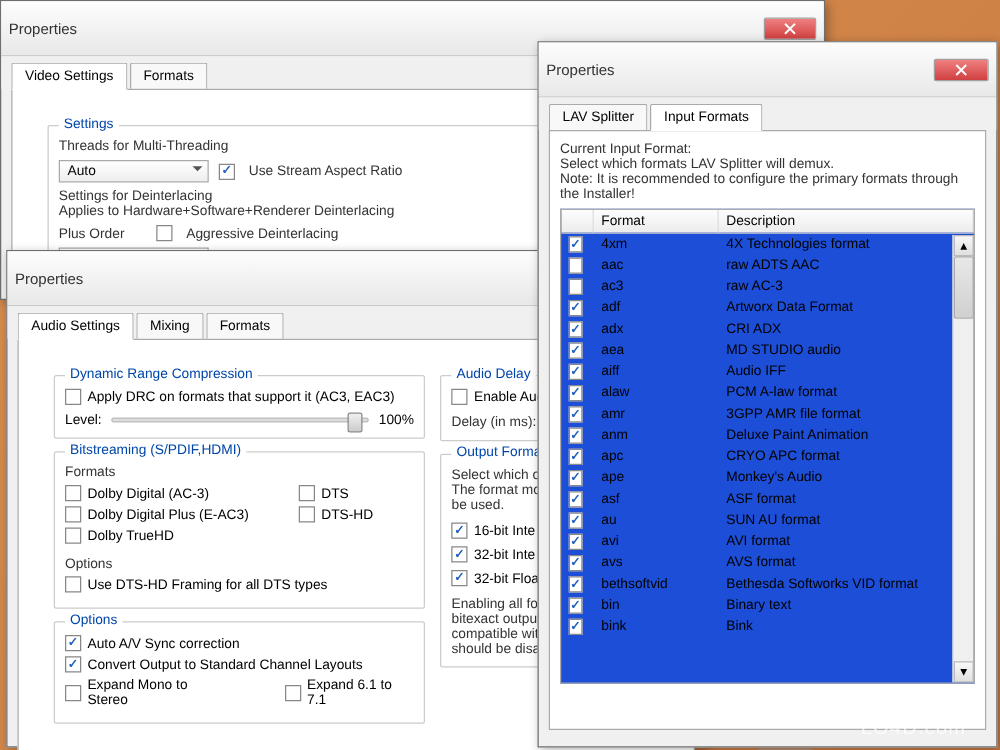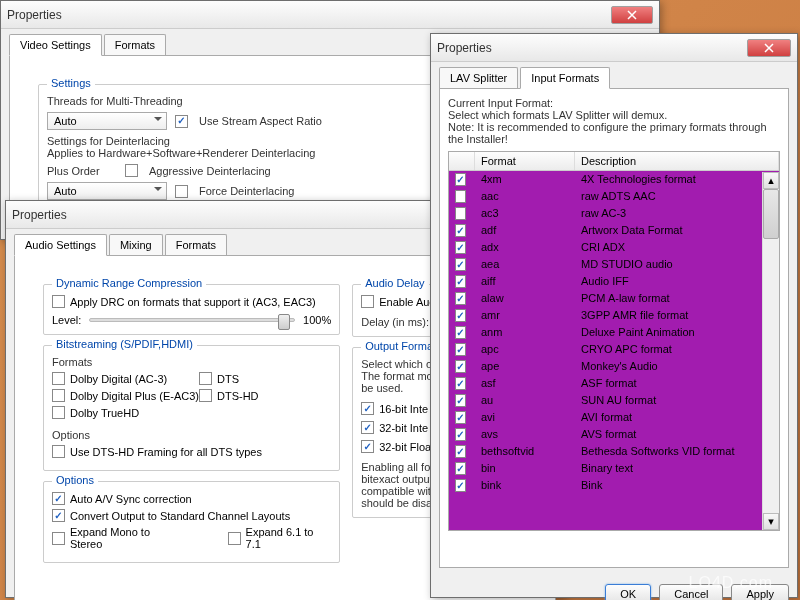--- a/index.html
+++ b/index.html
@@ -1,18 +1,18 @@
 <!DOCTYPE html>
 <html><head>
 <meta charset="utf-8">
 <style>
 * { box-sizing: border-box; margin: 0; padding: 0; font-family: "Segoe UI", Tahoma, sans-serif; font-size: 11px; }
 body { background: linear-gradient(135deg, #d89050 0%, #c87840 100%); width: 800px; height: 600px; overflow: hidden; position: relative; }
 .window { position: absolute; background: #f0f0f0; border: 1px solid #6e6e6e; box-shadow: 2px 2px 8px rgba(0,0,0,0.3); }
-.titlebar { height: 28px; background: linear-gradient(#fdfdfd, #e8e8e8); border-bottom: 1px solid #ccc; display: flex; align-items: center; padding: 0 6px; justify-content: center; }
+.titlebar { height: 44px; background: linear-gradient(#fdfdfd, #e8e8e8); border-bottom: 1px solid #ccc; display: flex; align-items: center; padding: 0 6px; justify-content: center; }
 .titlebar-title { flex: 1; color: #333; font-size: 12px; }
 .titlebar-btn { width: 42px; height: 18px; border: 1px solid #a0a0a0; background: linear-gradient(#f8f8f8,#e0e0e0); margin-left: 2px; display: flex; align-items: center; justify-content: center; border-radius: 2px; cursor: pointer; }
 .titlebar-btn.x { background: linear-gradient(#f08080,#d04040); color: #fff; }
 .titlebar-btn svg { width: 10px; height: 10px; }
 .tabstrip { display: flex; padding: 4px 8px 0 8px; background: #f0f0f0; }
 .tab { padding: 4px 10px; border: 1px solid #aaa; background: #f8f8f8; margin-right: 2px; border-bottom: none; border-radius: 2px 2px 0 0; cursor: pointer; position: relative; top: 1px; }
 .tab.active { background: #fff; border-bottom: 1px solid #fff; z-index: 2; }
 .tabpanel { border: 1px solid #aaa; margin: 0 8px 8px 8px; padding: 28px; background: #fff; position: relative; }
 .group { border: 1px solid #ccc; border-radius: 2px; padding: 10px 8px 8px 8px; margin-bottom: 10px; position: relative; }
 .group-title { position: absolute; top: -8px; left: 8px; background: #fff; padding: 0 4px; color: #0046aa; }
@@ -21,21 +21,21 @@
 .select { border: 1px solid #aaa; padding: 2px 18px 2px 6px; background: linear-gradient(#fff,#eee); min-width: 120px; position: relative; cursor: pointer; }
 .select::after { content: ""; position: absolute; right: 4px; top: 50%; transform: translateY(-50%); border: 4px solid transparent; border-top-color: #555; }
 .checkbox { width: 13px; height: 13px; border: 1px solid #888; background: #fff; display: inline-flex; align-items: center; justify-content: center; cursor: pointer; margin-right: 3px; }
 .checkbox.checked::after { content: "✓"; color: #2060c0; font-size: 10px; line-height: 1; font-weight: bold; }
 .chk-row { display: flex; align-items: center; gap: 2px; margin-bottom: 4px; }
 .slider-row { display: flex; align-items: center; gap: 8px; }
 .slider-track { flex: 1; height: 4px; background: #ddd; border: 1px solid #bbb; border-radius: 2px; position: relative; }
 .slider-track::after { content: ""; position: absolute; right: 4px; top: -5px; width: 10px; height: 14px; background: linear-gradient(#f0f0f0,#ccc); border: 1px solid #888; border-radius: 2px; }
 .btn { padding: 3px 14px; border: 1px solid #888; background: linear-gradient(#fdfdfd,#e4e4e4); border-radius: 3px; cursor: pointer; }
 .btn.default { border-color: #3a7dd6; box-shadow: 0 0 2px #6aa8e8; }
-.table-wrap { border: 1px solid #aaa; height: 380px; overflow: hidden; position: relative; background: #a21caf; display: flex; flex-direction: column; }
+.table-wrap { border: 1px solid #aaa; height: 380px; overflow: hidden; position: relative; background: #1d4ed8; display: flex; flex-direction: column; }
 .table-header { display: flex; background: linear-gradient(#fdfdfd,#ececec); border-bottom: 1px solid #ccc; }
 .th { padding: 3px 6px; border-right: 1px solid #ddd; font-weight: normal; }
 .th.chk { width: 26px; }
 .th.fmt { width: 100px; }
 .th.desc { flex: 1; }
 .table-body { flex: 1; overflow-y: hidden; }
 .tr { display: flex; padding: 1px 0; }
 .td { padding: 1px 6px; }
 .td.chk { width: 26px; display: flex; justify-content: center; }
 .td.fmt { width: 100px; }
@@ -129,21 +129,21 @@
             </div>
           <div class="slider-row" style="margin-top:6px;">
             <span>Level:</span>
             <div class="slider-track"></div>
             <span>100%</span>
           </div>
         </div>
         <div class="group">
           <span class="group-title">Bitstreaming (S/PDIF,HDMI)</span>
           <div class="label" style="margin-bottom:4px;">Formats</div>
-          <div style="display:flex; ">
+          <div style="display:flex; gap:40px;">
             <div>
               <div class="chk-row">
                   <span class="checkbox"></span>
                   <span>Dolby Digital (AC-3)</span>
                 </div>
               <div class="chk-row">
                   <span class="checkbox"></span>
                   <span>Dolby Digital Plus (E-AC3)</span>
                 </div>
               <div class="chk-row">

